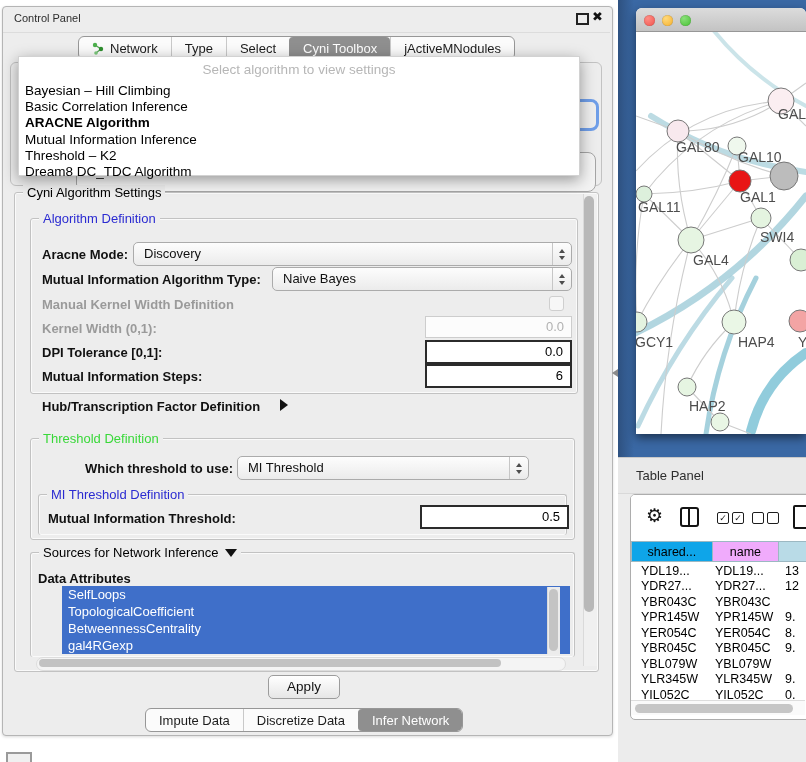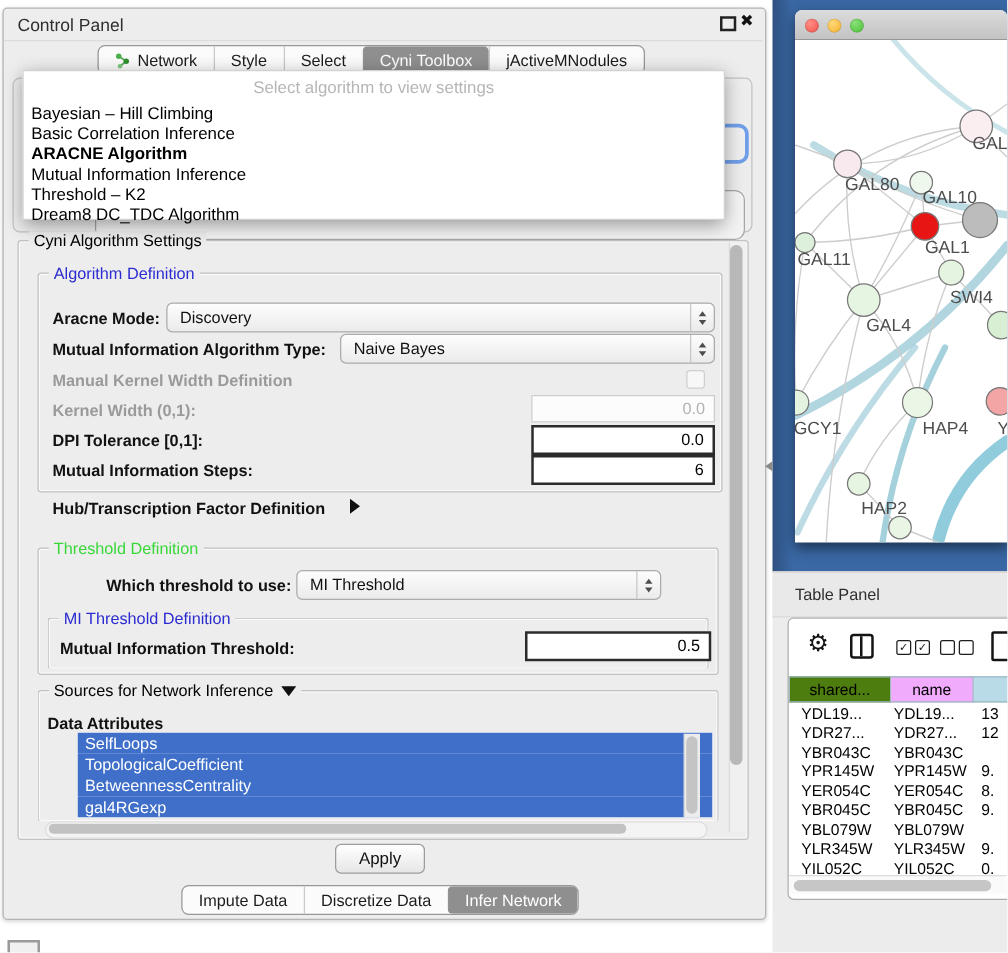--- a/index.html
+++ b/index.html
@@ -6,21 +6,21 @@
   body{font-family:"Liberation Sans","DejaVu Sans",sans-serif;background:#ffffff;}
   .page{position:relative;width:806px;height:762px;overflow:hidden;background:#ffffff;}
   .abs{position:absolute;}
   .lbl{position:absolute;white-space:nowrap;font-size:13px;color:#111;}
   .b{font-weight:bold;}
   .gray{color:#9a9a9a;}
 
   
   .cp-window{left:2px;top:6px;width:609px;height:728px;background:#ededed;
     border:1px solid #b5b5b5;border-radius:4px;box-shadow:0 1px 3px rgba(0,0,0,.15);}
-  .cp-title{left:14px;top:12px;font-size:14px;color:#2e2e2e;}
+  .cp-title{left:14px;top:12px;font-size:11px;color:#2e2e2e;}
   .cp-titlebar-line{left:3px;top:32px;width:607px;height:1px;background:#dcdcdc;}
   .float-icon{left:576px;top:13px;width:9px;height:8px;border:2px solid #222;background:transparent;}
   .close-icon{left:592px;top:9px;font-size:13px;font-weight:bold;color:#111;}
 
   
   .seg-bar{position:absolute;display:inline-flex;height:22px;background:#fbfbfb;
     border:1px solid #979797;border-radius:6px;overflow:hidden;align-items:stretch;}
   .seg{display:flex;align-items:center;padding:0 13px;font-size:13px;color:#1c1c1c;
     border-left:1px solid #c9c9c9;gap:5px;}
   .seg:first-child{border-left:none;}
@@ -119,21 +119,21 @@
         <svg width="13" height="13" viewBox="0 0 13 13">
           <line x1="3" y1="3" x2="9" y2="7" stroke="#57a557" stroke-width="1.3"></line>
           <line x1="9" y1="7" x2="4" y2="11" stroke="#57a557" stroke-width="1.3"></line>
           <circle cx="3" cy="3" r="2.2" fill="#4db04d"></circle>
           <circle cx="9" cy="7" r="2.2" fill="#2f8f2f"></circle>
           <circle cx="4" cy="11" r="1.8" fill="#7cc87c"></circle>
         </svg>
         <span>Network</span>
       </div>
       <div class="seg">
-        <span>Style</span>
+        <span>Type</span>
       </div>
       <div class="seg">
         <span>Select</span>
       </div>
       <div class="seg sel">
         <span>Cyni Toolbox</span>
       </div>
       <div class="seg">
         <span>jActiveMNodules</span>
       </div>
@@ -311,21 +311,21 @@
     <div class="tw-toolbar">
       <span class="gear">⚙</span>
       <span class="cols-icon"></span>
       <span class="cb" style="left:86px;top:17px">✓</span>
       <span class="cb" style="left:101px;top:17px">✓</span>
       <span class="cb" style="left:121px;top:17px"></span>
       <span class="cb" style="left:136px;top:17px"></span>
       <span class="page-icon"></span>
     </div>
     <div class="thead" id="table-head">
-        <div class="th" style="width: 84px; background: #4d7c0f;">shared...</div>
+        <div class="th" style="width: 84px; background: #0ea5e9;">shared...</div>
         <div class="th" style="width: 68px; background: #f0abfc;">name</div>
         <div class="th" style="width: 74px; background: rgb(185, 219, 231);">A</div>
       </div>
     <div id="table-body">
         <div class="trow" style="top: 68.5px;">
           <div class="td" style="width: 72px; padding-left: 10px;">YDL19...</div>
           <div class="td" style="width: 74px; padding-left: 12px;">YDL19...</div>
           <div class="td" style="width: 74px; padding-left: 8px;">13</div>
         </div>
         <div class="trow" style="top: 84px;">

